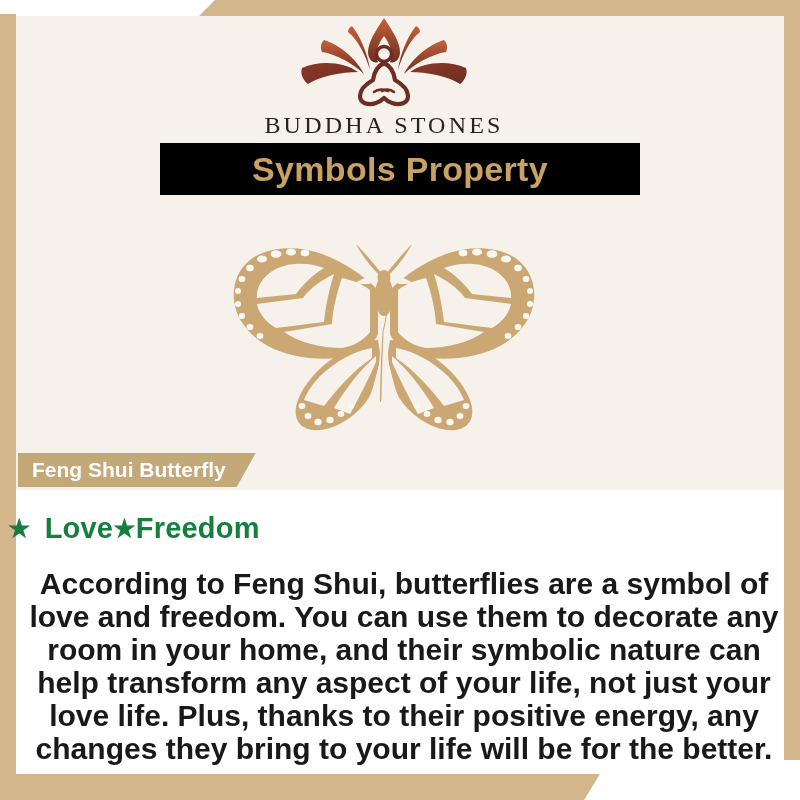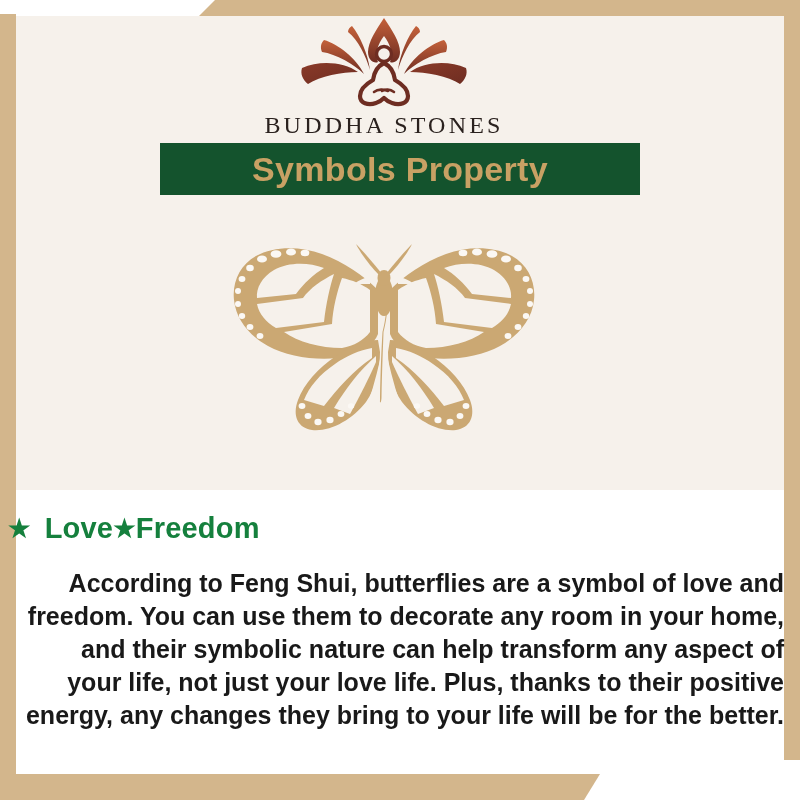--- a/index.html
+++ b/index.html
@@ -81,21 +81,21 @@
     font-weight: 400;
   }
 
   
   .title-band {
     position: absolute;
     left: 160px;
     top: 143px;
     width: 480px;
     height: 52px;
-    background: #14532d;
+    background: #000000;
     display: flex;
     align-items: center;
     justify-content: center;
     text-align: right;
   }
   .title-text {
     font-family: "Liberation Sans Narrow", "Liberation Sans", sans-serif;
     font-size: 34px;
     font-weight: bold;
     color: #C8A164;
@@ -169,25 +169,25 @@
   }
   .headline .sp { letter-spacing: 6px; }
 
   
   .body-copy {
     position: absolute;
     left: 24px;
     top: 551px;
     width: 760px;
     font-family: "Liberation Sans Narrow", "Liberation Sans", sans-serif;
-    font-size: 25px;
+    font-size: 30px;
     font-weight: 600;
     line-height: 33px;
     color: #191919;
-    text-align: right;
+    text-align: center;
     margin-top: 16px;
   }
 </style>
 </head>
 <body>
 
 <div id="poster">
 
   <div class="frame-top"></div>
   <div class="frame-right"></div>
@@ -328,20 +328,23 @@
         <ellipse cx="262" cy="178" rx="3.4" ry="3"></ellipse>
         <ellipse cx="256" cy="188" rx="3.4" ry="3"></ellipse>
         <ellipse cx="246" cy="194" rx="3.6" ry="3.2"></ellipse>
         <ellipse cx="234" cy="192" rx="3.6" ry="3.2"></ellipse>
         <ellipse cx="223" cy="186" rx="3.4" ry="3"></ellipse>
         <ellipse cx="213" cy="178" rx="3.2" ry="2.8"></ellipse>
       </g>
     </svg>
   </div>
 
+  <div class="ribbon">
+    <span class="ribbon-text">Feng Shui Butterfly</span>
+  </div>
 
   <div class="panel-fade"></div>
   <div class="white-panel"></div>
 
   <div class="headline">
     <span class="star">★</span><span class="sp"> </span><span>Love</span><span class="star">★</span><span>Freedom</span>
   </div>
 
   <p class="body-copy">According to Feng Shui, butterflies are a symbol of love and freedom. You can use them to decorate any room in your home, and their symbolic nature can help transform any aspect of your life, not just your love life. Plus, thanks to their positive energy, any changes they bring to your life will be for the better.</p>
 

